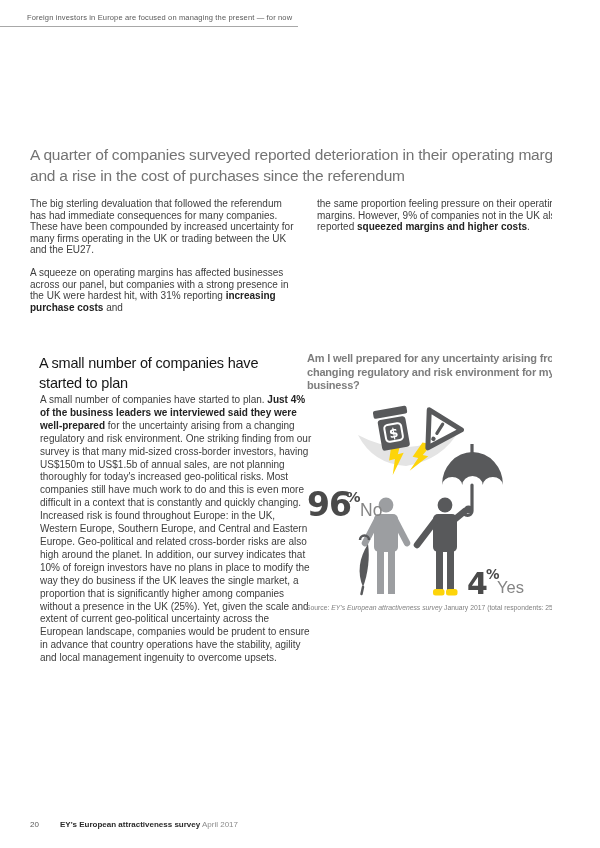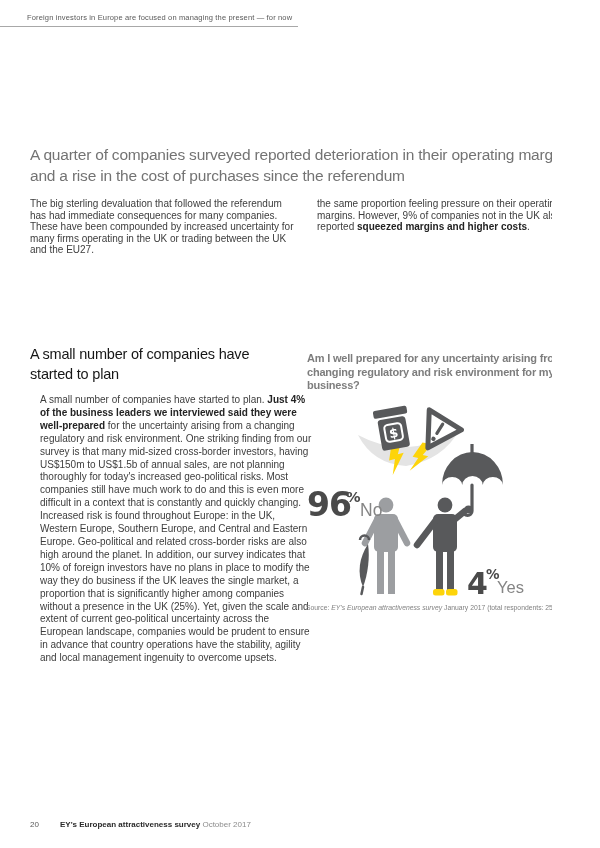--- a/index.html
+++ b/index.html
@@ -7,21 +7,21 @@
         font-family:"Liberation Sans",sans-serif;color:#3d3d3d;}
   .runhead{position:absolute;left:27px;top:13px;font-size:7.5px;letter-spacing:.15px;color:#595959;}
   .runrule{position:absolute;left:0;top:26px;width:298px;height:1px;background:#a8a8a8;}
   .h1{position:absolute;left:30px;top:144px;width:552px;margin:0;font-weight:normal;
       font-size:15.5px;line-height:21px;letter-spacing:-0.2px;color:#737373;}
   .col{position:absolute;font-size:10px;line-height:11.6px;color:#3d3d3d;}
   .col p{margin:0 0 11px 0;}
   .col strong{color:#242424;}
   .c1{left:30px;top:198px;width:268px;}
   .c2{left:305px;top:198px;width:270px;margin-left:12px;}
-  .h2{position:absolute;left:30px;top:344px;width:248px;margin:0;font-weight:normal;
+  .h2{position:absolute;left:30px;top:344px;width:248px;margin:9px;font-weight:normal;
       font-size:14.5px;line-height:20px;letter-spacing:-0.2px;color:#161616;}
   .body2{left:30px;top:394px;width:272px;line-height:12.9px;margin-left:10px;}
   .question{position:absolute;left:307px;top:352px;width:268px;font-size:11px;line-height:13.5px;
             font-weight:bold;letter-spacing:-0.2px;color:#7d7d7d;}
   .info{position:absolute;left:303px;top:398px;width:272px;height:205px;}
   .source{position:absolute;left:306px;top:604px;width:272px;font-size:6.8px;color:#818181;}
   .source .it{font-style:italic;}
   .footer{position:absolute;left:0;top:820px;width:600px;font-size:8px;color:#595959;}
   .footer .pgnum{position:absolute;left:30px;top:0;}
   .footer .pub{position:absolute;left:60px;top:0;color:#8c8c8c;}
@@ -34,20 +34,21 @@
 
 <div class="page">
 
   <div class="runhead">Foreign investors in Europe are focused on managing the present — for now</div>
   <div class="runrule"></div>
 
   <h1 class="h1">A quarter of companies surveyed reported deterioration in their operating margins and a rise in the cost of purchases since the referendum</h1>
 
   <div class="col c1">
     <p>The big sterling devaluation that followed the referendum has had immediate consequences for many companies. These have been compounded by increased uncertainty for many firms operating in the UK or trading between the UK and the EU27.</p>
+    <p><span>A squeeze on operating margins has affected businesses across our panel, but companies with a strong presence in the UK were hardest hit, with 31% reporting </span><strong>increasing purchase costs</strong><span> and</span></p>
   </div>
 
   <div class="col c2">
     <p><span>the same proportion feeling pressure on their operating margins. However, 9% of companies not in the UK also reported </span><strong>squeezed margins and higher costs</strong><span>.</span></p>
   </div>
 
   <h2 class="h2">A small number of companies have started to plan</h2>
 
   <div class="col body2">
     <p><span>A small number of companies have started to plan. </span><strong>Just 4% of the business leaders we interviewed said they were well-prepared</strong><span> for the uncertainty arising from a changing regulatory and risk environment. One striking finding from our survey is that many mid-sized cross-border investors, having US$150m to US$1.5b of annual sales, are not planning thoroughly for today's increased geo-political risks. Most companies still have much work to do and this is even more difficult in a context that is constantly and quickly changing. Increased risk is found throughout Europe: in the UK, Western Europe, Southern Europe, and Central and Eastern Europe. Geo-political and related cross-border risks are also high around the planet. In addition, our survey indicates that 10% of foreign investors have no plans in place to modify the way they do business if the UK leaves the single market, a proportion that is significantly higher among companies without a presence in the UK (25%). Yet, given the scale and extent of current geo-political uncertainty across the European landscape, companies would be prudent to ensure in advance that country operations have the stability, agility and local management ingenuity to overcome upsets.</span></p>
@@ -120,16 +121,16 @@
       <text class="stat-big" x="164" y="196" font-size="30">4</text>
       <text class="stat-big" x="183" y="181" font-size="13.5">%</text>
       <text class="stat-lab" x="194" y="195" font-size="16.5">Yes</text>
     </svg>
   </div>
 
   <div class="source"><span>Source: </span><span class="it">EY's European attractiveness survey</span><span> January 2017 (total respondents: 254).</span></div>
 
   <div class="footer">
     <span class="pgnum">20</span>
-    <span class="pub"><b>EY's European attractiveness survey</b><span> October 2017</span></span>
+    <span class="pub"><b>EY's European attractiveness survey</b><span> April 2017</span></span>
   </div>
 
 </div>
 
 </body></html>

